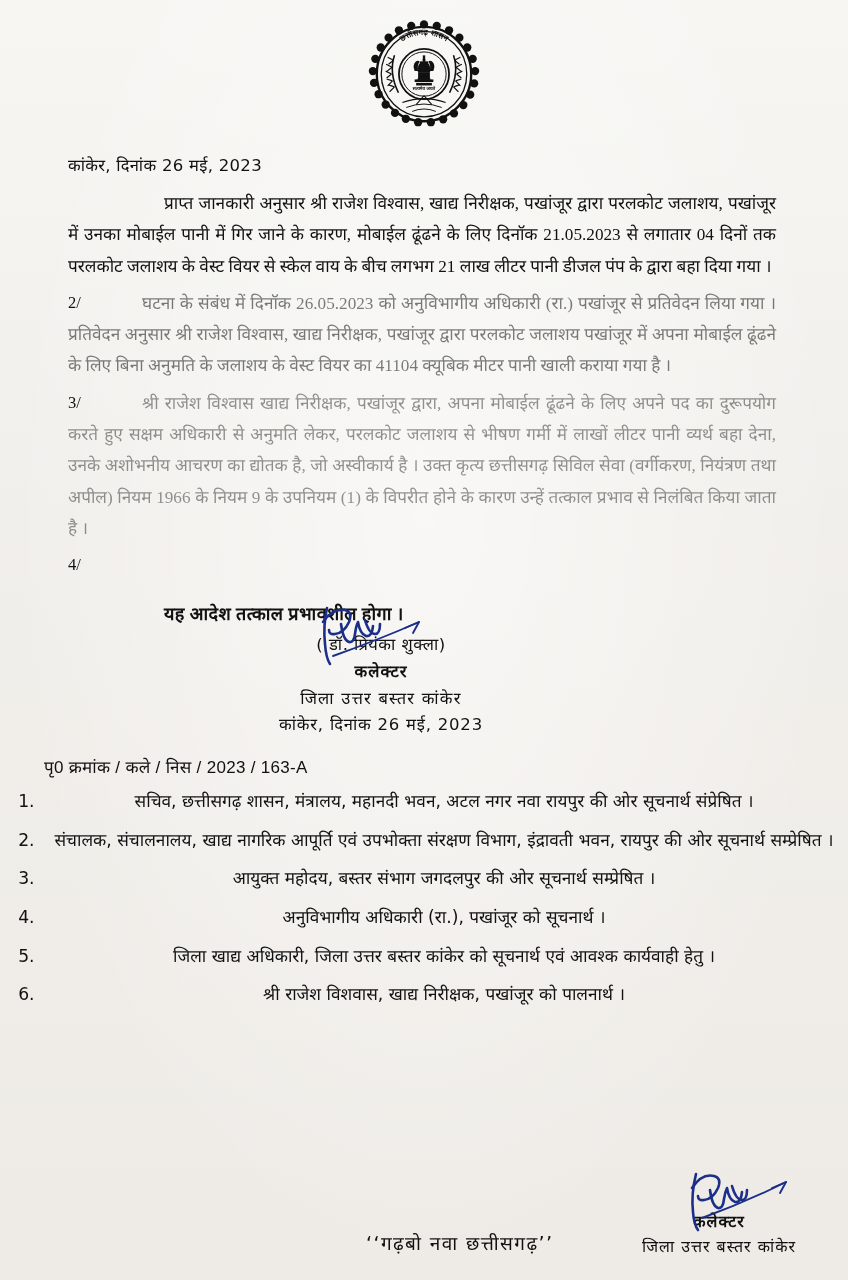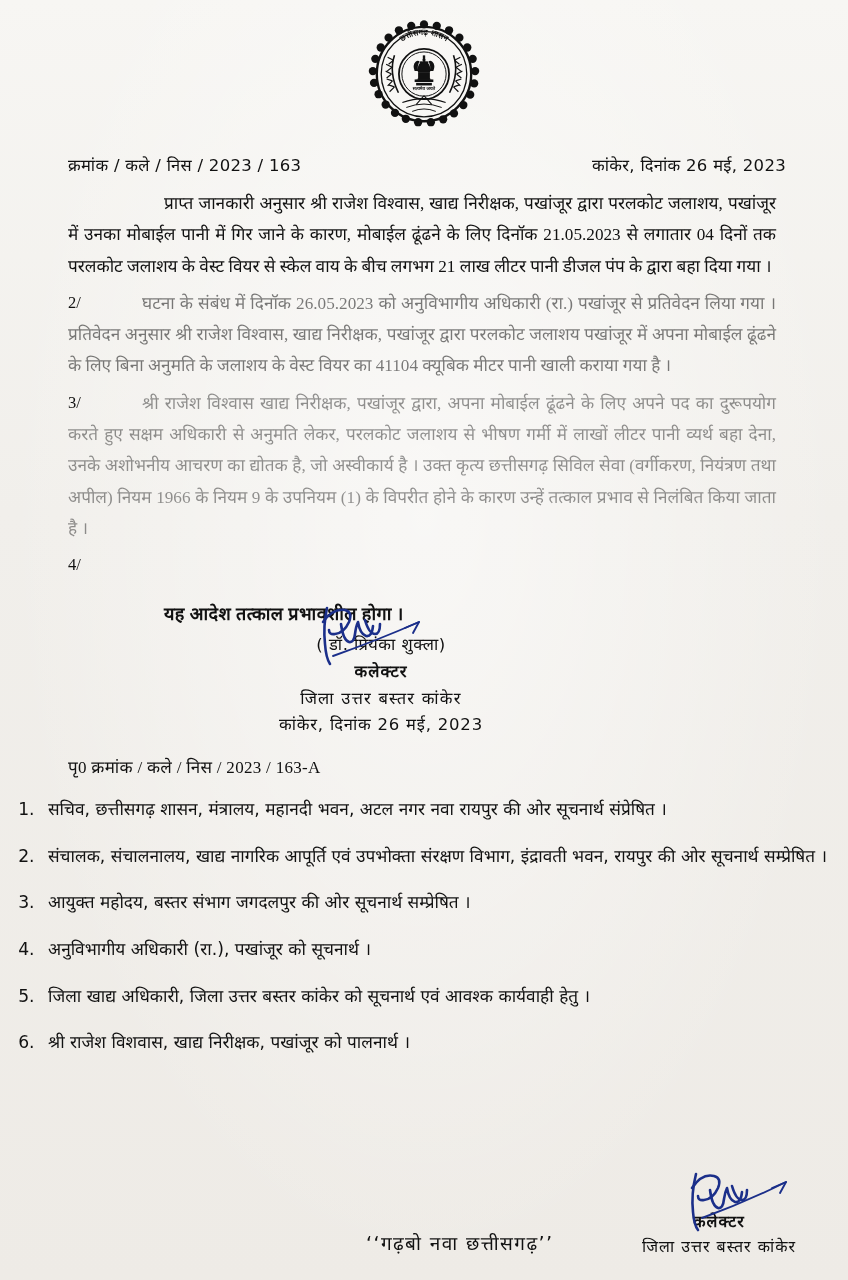--- a/index.html
+++ b/index.html
@@ -146,39 +146,38 @@
   .sig-dept { letter-spacing: 1.2px; }
   .sig-place { letter-spacing: 0.8px; }
   .scribble {
     position: absolute;
     pointer-events: none;
   }
   .scribble svg { display: block; }
 
   
   .endorse {
-    padding: 16px 62px 0 68px;
-    font-family: Liberation Serif, serif;
+    padding: 16px 62px 0 44px;
+    font-family: Liberation Sans, sans-serif;
     font-size: 17px;
   }
   .endorse-no { letter-spacing: 0.3px; }
   .endorse-label { margin-top: 5px; font-size: 18.5px; letter-spacing: 0.3px; }
 
   ol.copies {
     margin: 8px 0 0 0;
     padding: 0 8px 0 40px;
     font-family: "DejaVu Sans", sans-serif;
     font-size: 17.2px;
     line-height: 1.78;
   }
   ol.copies li {
     margin-bottom: 8px;
     padding-left: 8px;
-    text-align: left;
-    margin-top: 16px;
+    text-align: center;
   }
 
   
   .footer {
     position: absolute;
     left: 0;
     right: 0;
     bottom: 16px;
     height: 120px;
   }
@@ -286,21 +285,20 @@
       </defs>
       <text font-family="DejaVu Sans, sans-serif" font-size="8" font-weight="bold" fill="#111">
         <textPath href="#arcTop" startOffset="50%" text-anchor="middle">छत्तीसगढ़ शासन</textPath>
       </text>
       <text x="60" y="73.5" font-family="DejaVu Sans, sans-serif" font-size="4.6" font-weight="bold" fill="#111" text-anchor="middle">सत्यमेव जयते</text>
     </svg>
   </div>
 
 
   <div class="refrow">
-    <div class="ref-no">क्रमांक / कले / निस / 2023 / 163</div>
     <div class="ref-date">कांकेर, दिनांक 26 मई, 2023</div>
   </div>
 
   <div class="body">
 
     <p class="para p-ind">
       <span>प्राप्त जानकारी अनुसार श्री राजेश विश्वास, खाद्य निरीक्षक, पखांजूर द्वारा परलकोट जलाशय, पखांजूर में उनका मोबाईल पानी में गिर जाने के कारण, मोबाईल ढूंढने के लिए दिनॉक 21.05.2023 से लगातार 04 दिनों तक परलकोट जलाशय के वेस्ट वियर से स्केल वाय के बीच लगभग 21 लाख लीटर पानी डीजल पंप के द्वारा बहा दिया गया ।</span>
     </p>
 
     <p class="para numbered">

